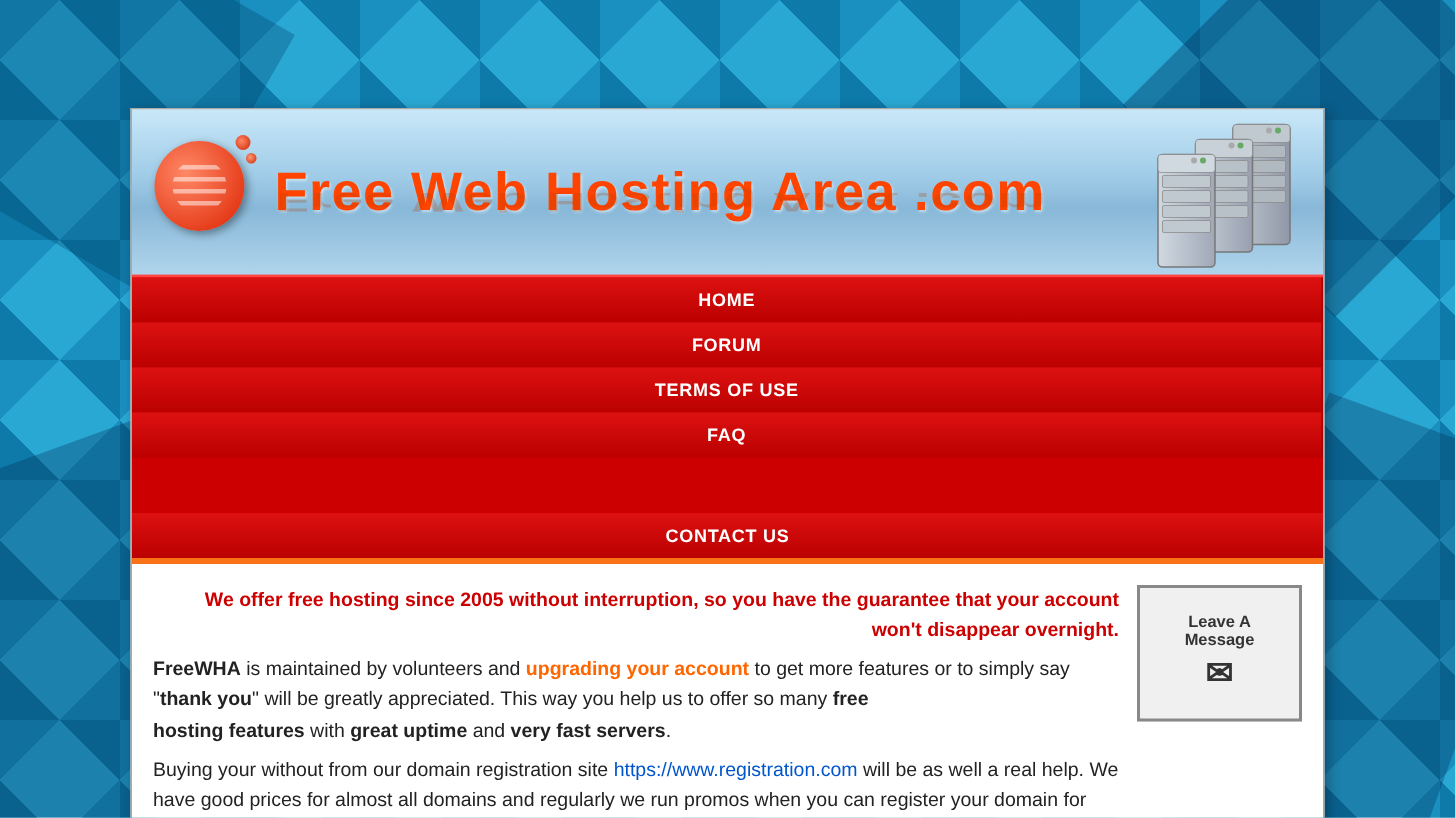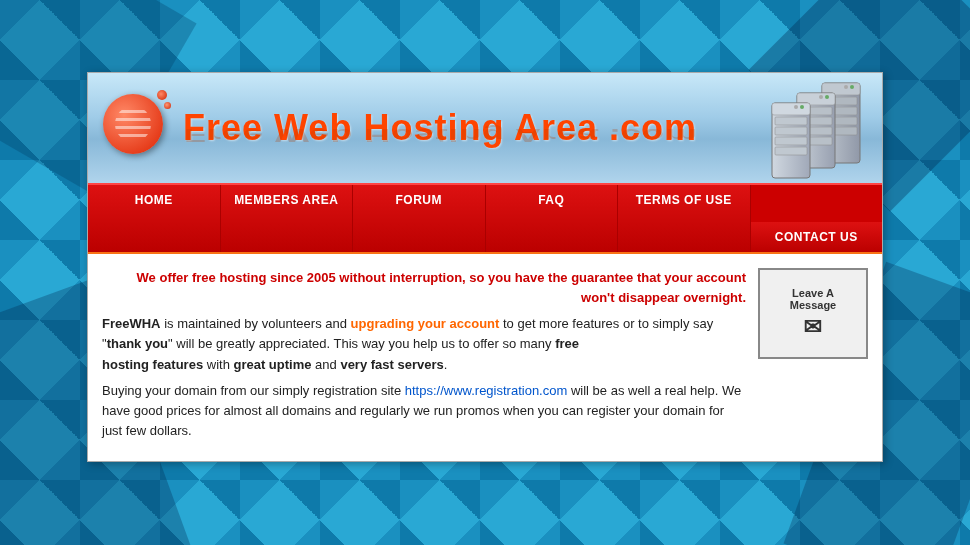--- a/index.html
+++ b/index.html
@@ -160,21 +160,22 @@
       top: 5px;
       width: 110px;
       height: 105px;
     }
 
     
     .nav {
       background: #cc0000;
       display: flex;
       border-top: 2px solid #ff4444;
-      border-bottom: 2px solid #f97316;
+      border-bottom: 4px solid #f97316;
+      flex-direction: column;
     }
 
     .nav-item {
       flex: 1;
       text-align: center;
       padding: 8px 5px;
       color: #fff;
       font-weight: bold;
       font-size: 12px;
       cursor: pointer;
@@ -317,39 +318,38 @@
             <stop offset="0%" stop-color="#d0d8e0"></stop>
             <stop offset="100%" stop-color="#a0a8b8"></stop>
           </linearGradient>
         </defs>
       </svg>
     </div>
   </div>
 
   <nav class="nav">
     <a class="nav-item" href="#">HOME</a>
-    <a class="nav-item" href="#">MEMBERS AREA</a>
     <a class="nav-item" href="#">FORUM</a>
+    <a class="nav-item" href="#">TERMS OF USE</a>
     <a class="nav-item" href="#">FAQ</a>
-    <a class="nav-item" href="#">TERMS OF USE</a>
     <a class="nav-item" href="#">CONTACT US</a>
   </nav>
 
   <div class="content">
     <div class="main-text">
 
 
       <p class="text-red-bold">We offer free hosting since 2005 without interruption, so you have the guarantee that your account won't disappear overnight.</p>
 
       <p>
         <span class="text-bold">FreeWHA</span><span> is maintained by volunteers and </span><a class="link-upgrade" href="#">upgrading your account</a><span> to get more features or to simply say "</span><span class="text-bold">thank you</span><span>" will be greatly appreciated. This way you help us to offer so many </span><span class="text-bold">free</span><br><span class="text-bold">hosting features</span><span> with </span><span class="text-bold">great uptime</span><span> and </span><span class="text-bold">very fast servers</span><span>.</span>
       </p>
 
       <p>
-        <span>Buying your domain from our simply registration site </span><a class="link-blue" href="#">https://www.registration.com</a><span> will be as well a real help. We have good prices for almost all domains and regularly we run promos when you can register your domain for just few dollars.</span>
+        <span>Buying your without from our domain registration site </span><a class="link-blue" href="#">https://www.registration.com</a><span> will be as well a real help. We have good prices for almost all domains and regularly we run promos when you can register your domain for just few dollars.</span>
       </p>
 
     </div>
 
     <div class="sidebar-msg">
       <div class="leave-message-box">
         <div>Leave A Message</div>
         <div class="envelope-icon">✉</div>
       </div>
     </div>

